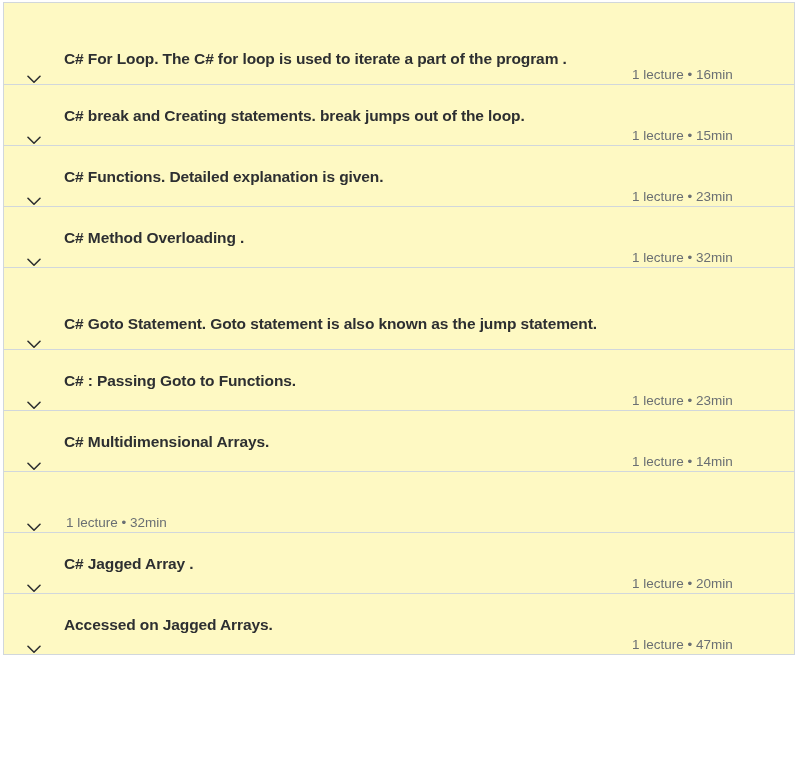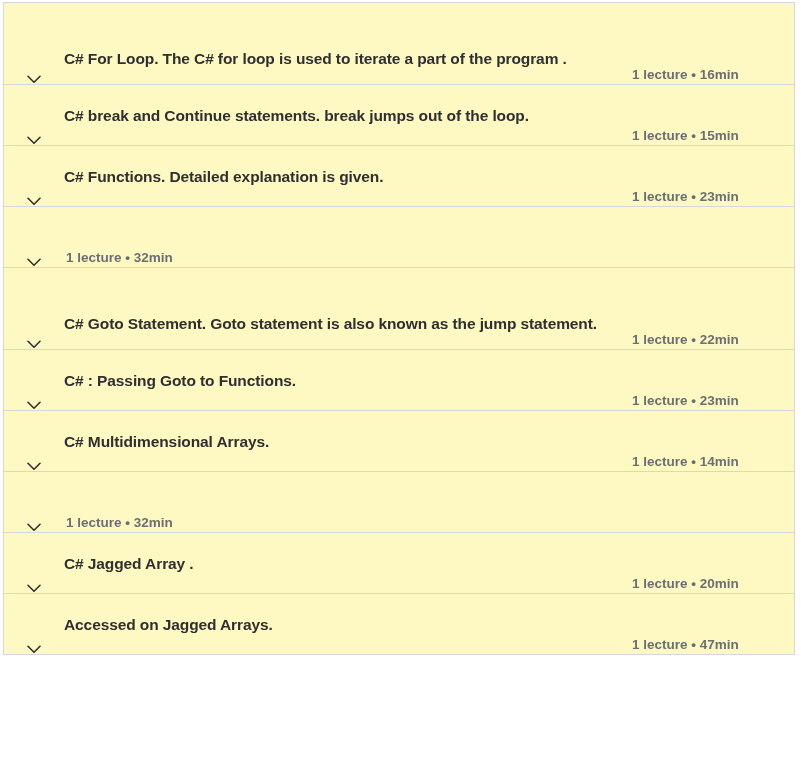--- a/index.html
+++ b/index.html
@@ -99,21 +99,20 @@
   }
   .section-row.two-line .meta-cell {
     padding-top: 22px;
   }
 
   .section-meta {
     font-size: 13.5px;
     line-height: 18px;
     color: #6a6f73;
     white-space: nowrap;
-    font-weight: bold;
   }
 </style>
 </head>
 <body>
 
 <div class="curriculum">
     <div class="section-row two-line">
       <div class="toggle-cell">
         <span class="chevron-icon">
           <svg viewBox="0 0 14 9" xmlns="http://www.w3.org/2000/svg" aria-hidden="true">
@@ -128,21 +127,21 @@
     </div>
     <div class="section-row">
       <div class="toggle-cell">
         <span class="chevron-icon">
           <svg viewBox="0 0 14 9" xmlns="http://www.w3.org/2000/svg" aria-hidden="true">
             <path d="M1 1.3 L7 7.2 L13 1.3" fill="none" stroke="currentColor" stroke-width="1.6" stroke-linecap="round" stroke-linejoin="round"></path>
           </svg>
         </span>
       </div>
       <div class="title-cell">
-        <div class="section-title">C# break and Continue statements. break jumps out of the loop.</div>
+        <div class="section-title">C# break and Creating statements. break jumps out of the loop.</div>
       </div>
       <div class="meta-cell"><span class="section-meta">1 lecture • 15min</span></div>
     </div>
     <div class="section-row">
       <div class="toggle-cell">
         <span class="chevron-icon">
           <svg viewBox="0 0 14 9" xmlns="http://www.w3.org/2000/svg" aria-hidden="true">
             <path d="M1 1.3 L7 7.2 L13 1.3" fill="none" stroke="currentColor" stroke-width="1.6" stroke-linecap="round" stroke-linejoin="round"></path>
           </svg>
         </span>
@@ -153,34 +152,36 @@
       <div class="meta-cell"><span class="section-meta">1 lecture • 23min</span></div>
     </div>
     <div class="section-row">
       <div class="toggle-cell">
         <span class="chevron-icon">
           <svg viewBox="0 0 14 9" xmlns="http://www.w3.org/2000/svg" aria-hidden="true">
             <path d="M1 1.3 L7 7.2 L13 1.3" fill="none" stroke="currentColor" stroke-width="1.6" stroke-linecap="round" stroke-linejoin="round"></path>
           </svg>
         </span>
       </div>
+      <div class="title-cell">
+        <div class="section-title">C# Method Overloading .</div>
+      </div>
       <div class="meta-cell"><span class="section-meta">1 lecture • 32min</span></div>
     </div>
     <div class="section-row two-line">
       <div class="toggle-cell">
         <span class="chevron-icon">
           <svg viewBox="0 0 14 9" xmlns="http://www.w3.org/2000/svg" aria-hidden="true">
             <path d="M1 1.3 L7 7.2 L13 1.3" fill="none" stroke="currentColor" stroke-width="1.6" stroke-linecap="round" stroke-linejoin="round"></path>
           </svg>
         </span>
       </div>
       <div class="title-cell">
         <div class="section-title">C# Goto Statement. Goto statement is also known as the jump statement.</div>
       </div>
-      <div class="meta-cell"><span class="section-meta">1 lecture • 22min</span></div>
     </div>
     <div class="section-row">
       <div class="toggle-cell">
         <span class="chevron-icon">
           <svg viewBox="0 0 14 9" xmlns="http://www.w3.org/2000/svg" aria-hidden="true">
             <path d="M1 1.3 L7 7.2 L13 1.3" fill="none" stroke="currentColor" stroke-width="1.6" stroke-linecap="round" stroke-linejoin="round"></path>
           </svg>
         </span>
       </div>
       <div class="title-cell">

